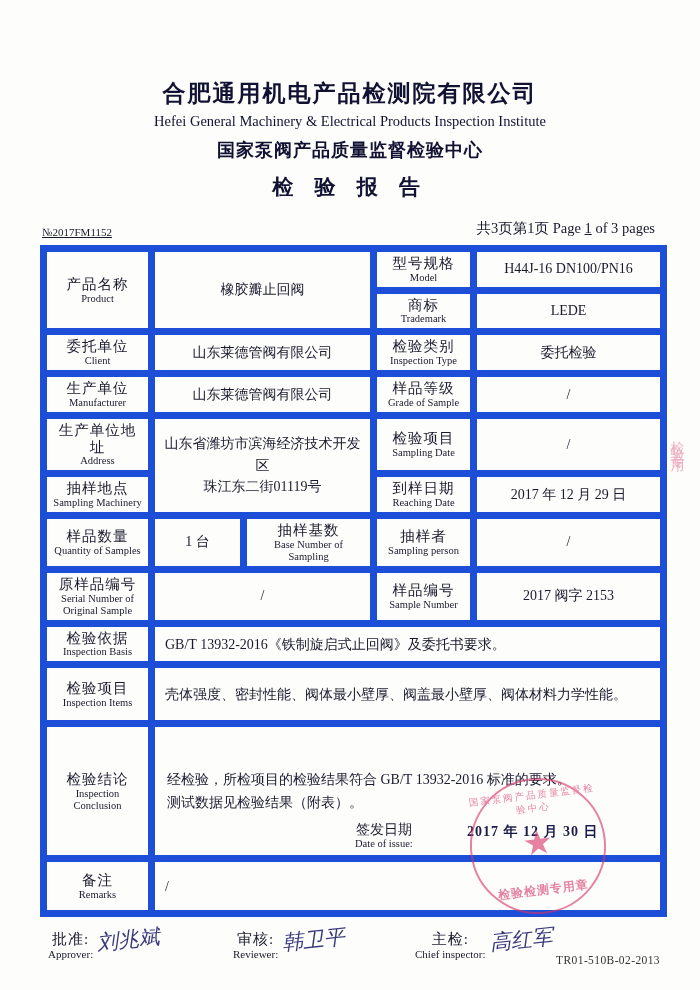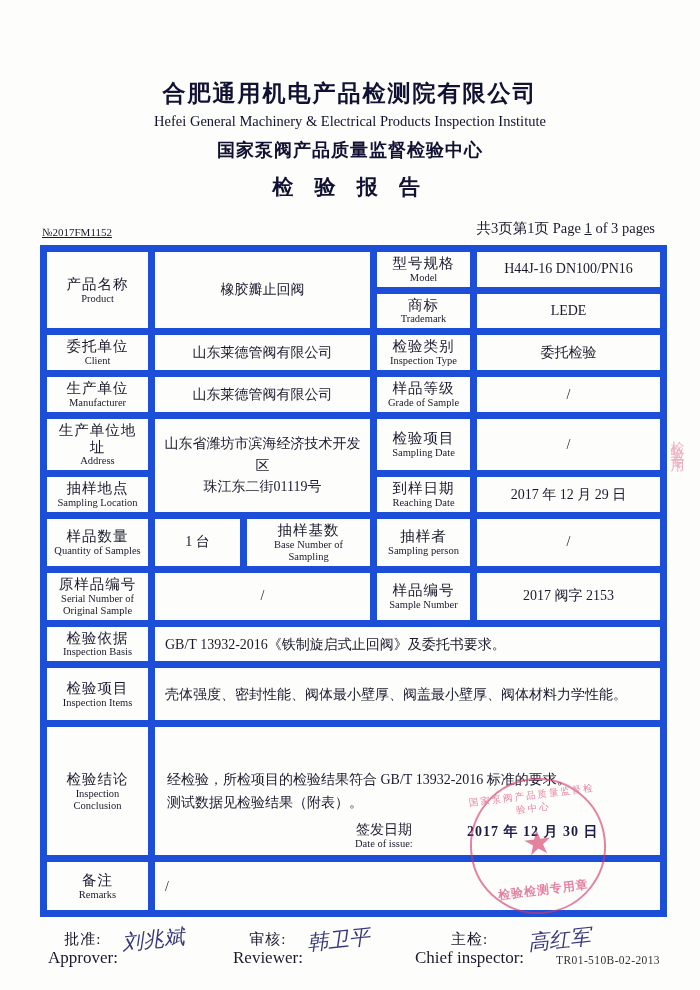--- a/index.html
+++ b/index.html
@@ -167,21 +167,21 @@
     align-items: flex-start;
   }
   .sig-block.b1 { width: 185px; }
   .sig-block.b2 { width: 182px; }
   .sig-block.b3 { width: 200px; }
   .sig-lbl {
     line-height: 1.12;
     text-align: center;
   }
   .sig-lbl .cn { font-size: 15px; display: block; letter-spacing: 1px;}
-  .sig-lbl .en { font-size: 17px; display: block;}
+  .sig-lbl .en { font-size: 11px; display: block;}
   .sig-mark {
     margin-left: 4px;
     font-family: "DejaVu Serif", serif;
     font-style: italic;
     font-size: 21px;
     color: #1c1c6a;
     transform: rotate(-6deg);
     transform-origin: left center;
     white-space: nowrap;
     margin-top: -2px;
@@ -343,21 +343,21 @@
         <td class="lbl">
           <span class="cn">检验项目</span>
           <span class="en">Sampling Date</span>
         </td>
         <td class="slash">/</td>
       </tr>
 
       <tr>
         <td class="lbl">
           <span class="cn">抽样地点</span>
-          <span class="en">Sampling Location</span>
+          <span class="en">Sampling Machinery</span>
         </td>
         <td class="lbl">
           <span class="cn">到样日期</span>
           <span class="en">Reaching Date</span>
         </td>
         <td class="val">2017 年 12 月 29 日</td>
       </tr>
 
       <tr>
         <td class="lbl">

